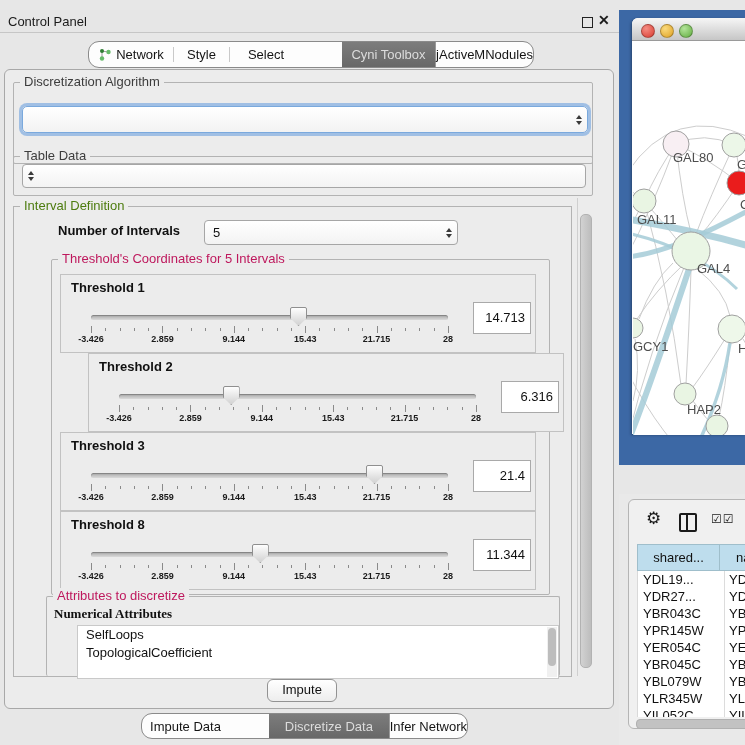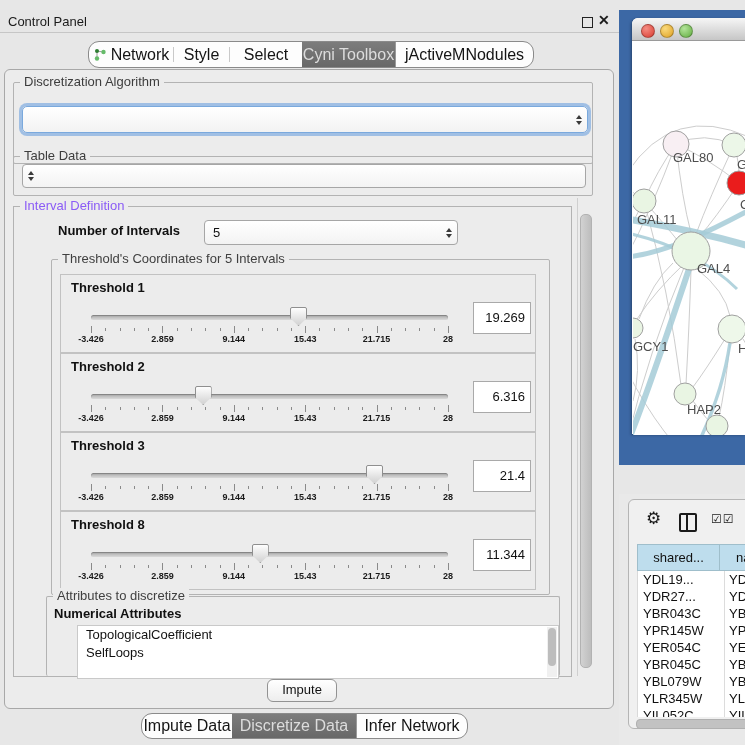--- a/index.html
+++ b/index.html
@@ -9,33 +9,33 @@
   .abs{position:absolute;}
 
   
   #titlebar{left:0;top:0;width:619px;height:22px;background:#e6e6e6;border-bottom:1px solid #c6c6c6;}
   #titlebar .title{position:absolute;left:8px;top:4px;font-size:13px;color:#1a1a1a;}
   #float-btn{position:absolute;left:582px;top:7px;width:9px;height:9px;border:1.5px solid #222;background:transparent;}
   #close-btn{position:absolute;left:598px;top:2px;font-size:14px;font-weight:bold;color:#1a1a1a;}
 
   
   .seg{display:flex;align-items:stretch;background:#fdfdfd;border:1px solid #8a8a8a;border-radius:11px;overflow:hidden;}
-  .seg .item{display:flex;align-items:center;justify-content:center;gap:5px;font-size:16px;color:#141414;white-space:nowrap;}
-  .seg .item.sel{background:linear-gradient(#7c7c7c,#686868);color:#dcdcdc;}
+  .seg .item{display:flex;align-items:center;justify-content:center;gap:5px;font-size:13px;color:#141414;white-space:nowrap;}
+  .seg .item.sel{background:linear-gradient(#7c7c7c,#686868);color:#dcdcdc;margin-left:40px;}
   .seg .vsep{width:1px;background:#c9c9c9;margin:5px 0;}
   .seg .bsep{width:1px;background:#9a9a9a;}
 
   
   #panel{left:4px;top:59px;width:608px;height:638px;background:#ececec;border:1px solid #a8a8a8;border-radius:6px;}
 
   .group{position:absolute;border:1px solid #b3b3b3;border-radius:2px;}
   .gtitle{position:absolute;top:-9px;left:6px;background:#ececec;padding:0 4px;font-size:13px;white-space:nowrap;}
   .gtitle.gray{color:#3d3d3d;}
-  .gtitle.green{color:#8b5cf6;}
-  .gtitle.blue{color:#404040;}
+  .gtitle.green{color:#4d7c0f;}
+  .gtitle.blue{color:#be185d;}
 
   
   .combo{position:absolute;background:linear-gradient(#ffffff,#f3f3f3);border:1px solid #a6a6a6;border-radius:4px;
          display:flex;align-items:center;}
   .combo .val{padding-left:8px;flex:1;color:#111;}
   .stepper{width:16px;display:flex;flex-direction:column;align-items:center;justify-content:center;gap:2px;}
   .tri-up{width:0;height:0;border-left:3.5px solid transparent;border-right:3.5px solid transparent;border-bottom:4px solid #3a3a3a;}
   .tri-dn{width:0;height:0;border-left:3.5px solid transparent;border-right:3.5px solid transparent;border-top:4px solid #3a3a3a;}
   .combo.focused{border:1px solid #7aa9dd;box-shadow:0 0 0 3px rgba(98,155,222,.55);border-radius:5px;}
 
@@ -221,24 +221,24 @@
             <div class="tick major" style="left: 100%;"></div>
           </div>
         <div class="ticklabels">
           <span style="left:0%">-3.426</span>
           <span style="left:20%">2.859</span>
           <span style="left:40%">9.144</span>
           <span style="left:60%">15.43</span>
           <span style="left:80%">21.715</span>
           <span style="left:100%">28</span>
         </div>
-        <div class="tval">19.269</div>
+        <div class="tval">14.713</div>
       </div>
 
-      <div class="tbox" style="top:93px;">
+      <div class="tbox" style="top:93px;margin-left:28px;">
         <span class="tlabel">Threshold 2</span>
         <div class="track"></div>
         <div class="thumb" style="left: 133.67px;"></div>
         <div class="ticks">
             <div class="tick major" style="left: 0%;"></div>
             <div class="tick minor" style="left: 4%;"></div>
             <div class="tick minor" style="left: 8%;"></div>
             <div class="tick minor" style="left: 12%;"></div>
             <div class="tick minor" style="left: 16%;"></div>
             <div class="tick major" style="left: 20%;"></div>
@@ -356,24 +356,24 @@
           <span style="left:60%">15.43</span>
           <span style="left:80%">21.715</span>
           <span style="left:100%">28</span>
         </div>
         <div class="tval">11.344</div>
       </div>
     </div>
 
     <div class="group" style="left:32px;top:389px;width:512px;height:79px;border-bottom:none;">
       <span class="gtitle blue">Attributes to discretize</span>
-      <span style="position:absolute;left:7px;top:9px;font-weight:bold;">Numerical Attributes</span>
+      <span style="position:absolute;left:7px;top:9px;font-weight:bold;font-family:Liberation Serif, serif;">Numerical Attributes</span>
       <div id="attr-list">
+        <div class="li">SelfLoops</div>
         <div class="li">TopologicalCoefficient</div>
-        <div class="li">SelfLoops</div>
         <div class="vscroll-thin">
             <div class="vthumb"></div>
           </div>
       </div>
     </div>
   </div>
 
   <div class="abs" id="cp-scroll-line"></div>
   <div class="abs" id="cp-scroll-thumb"></div>
 

